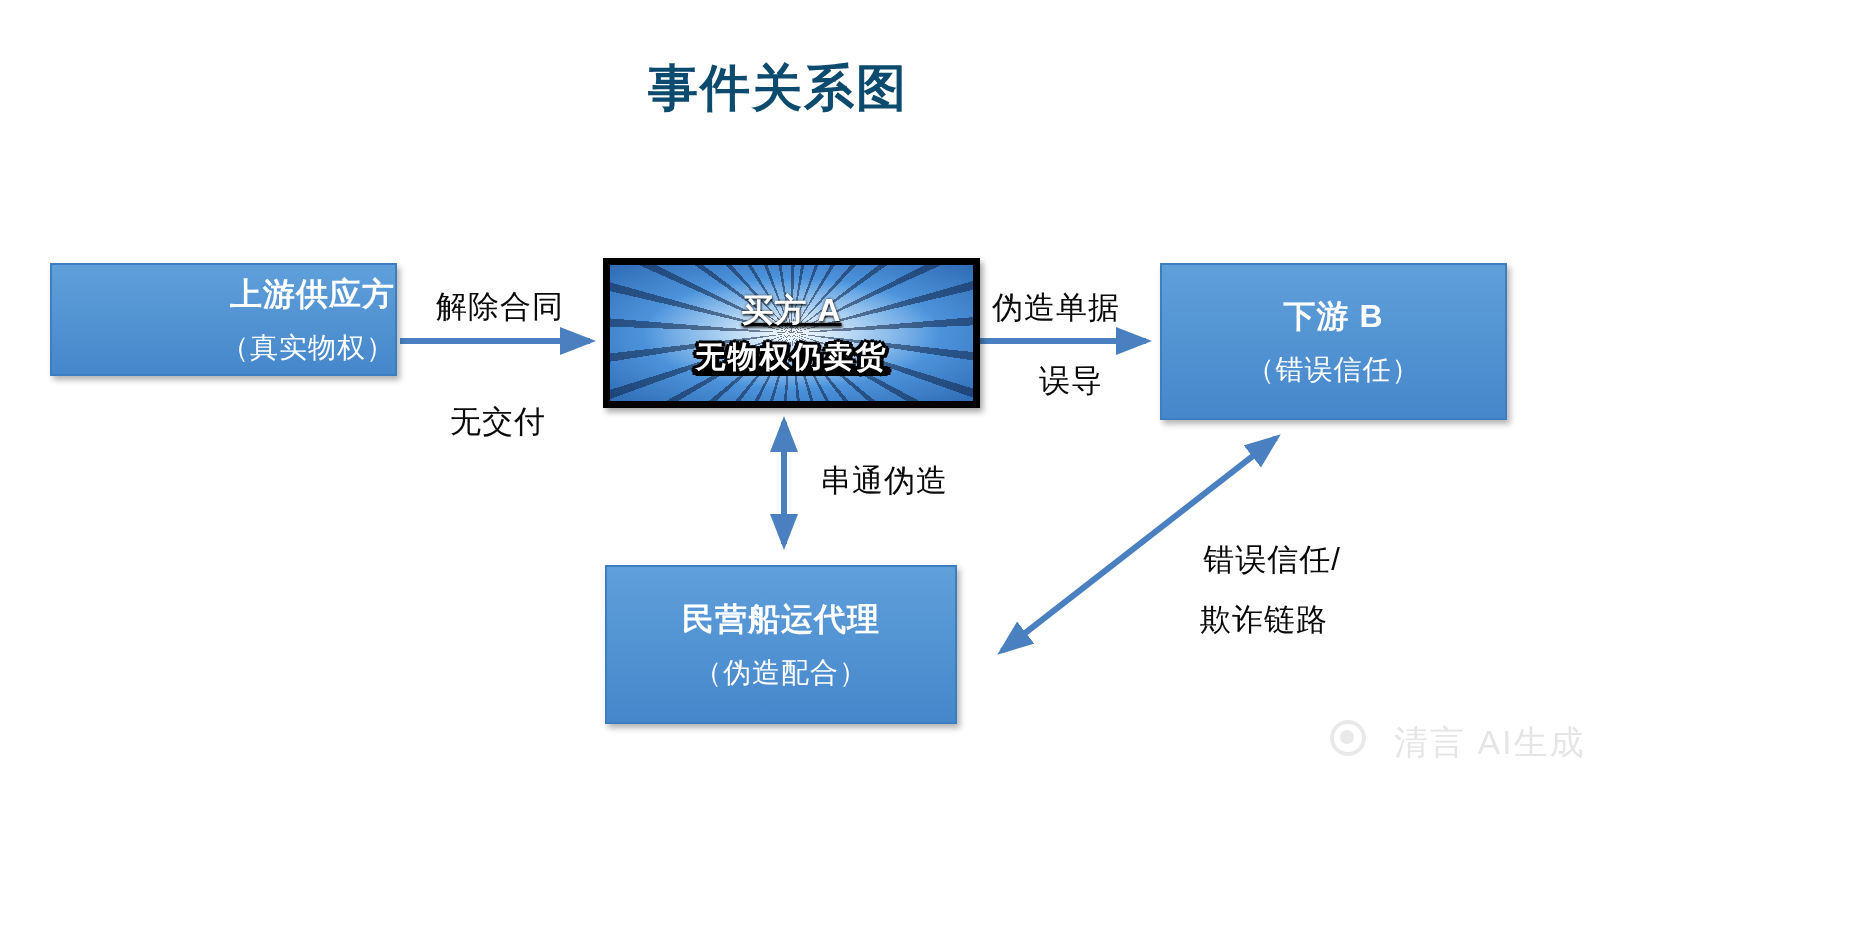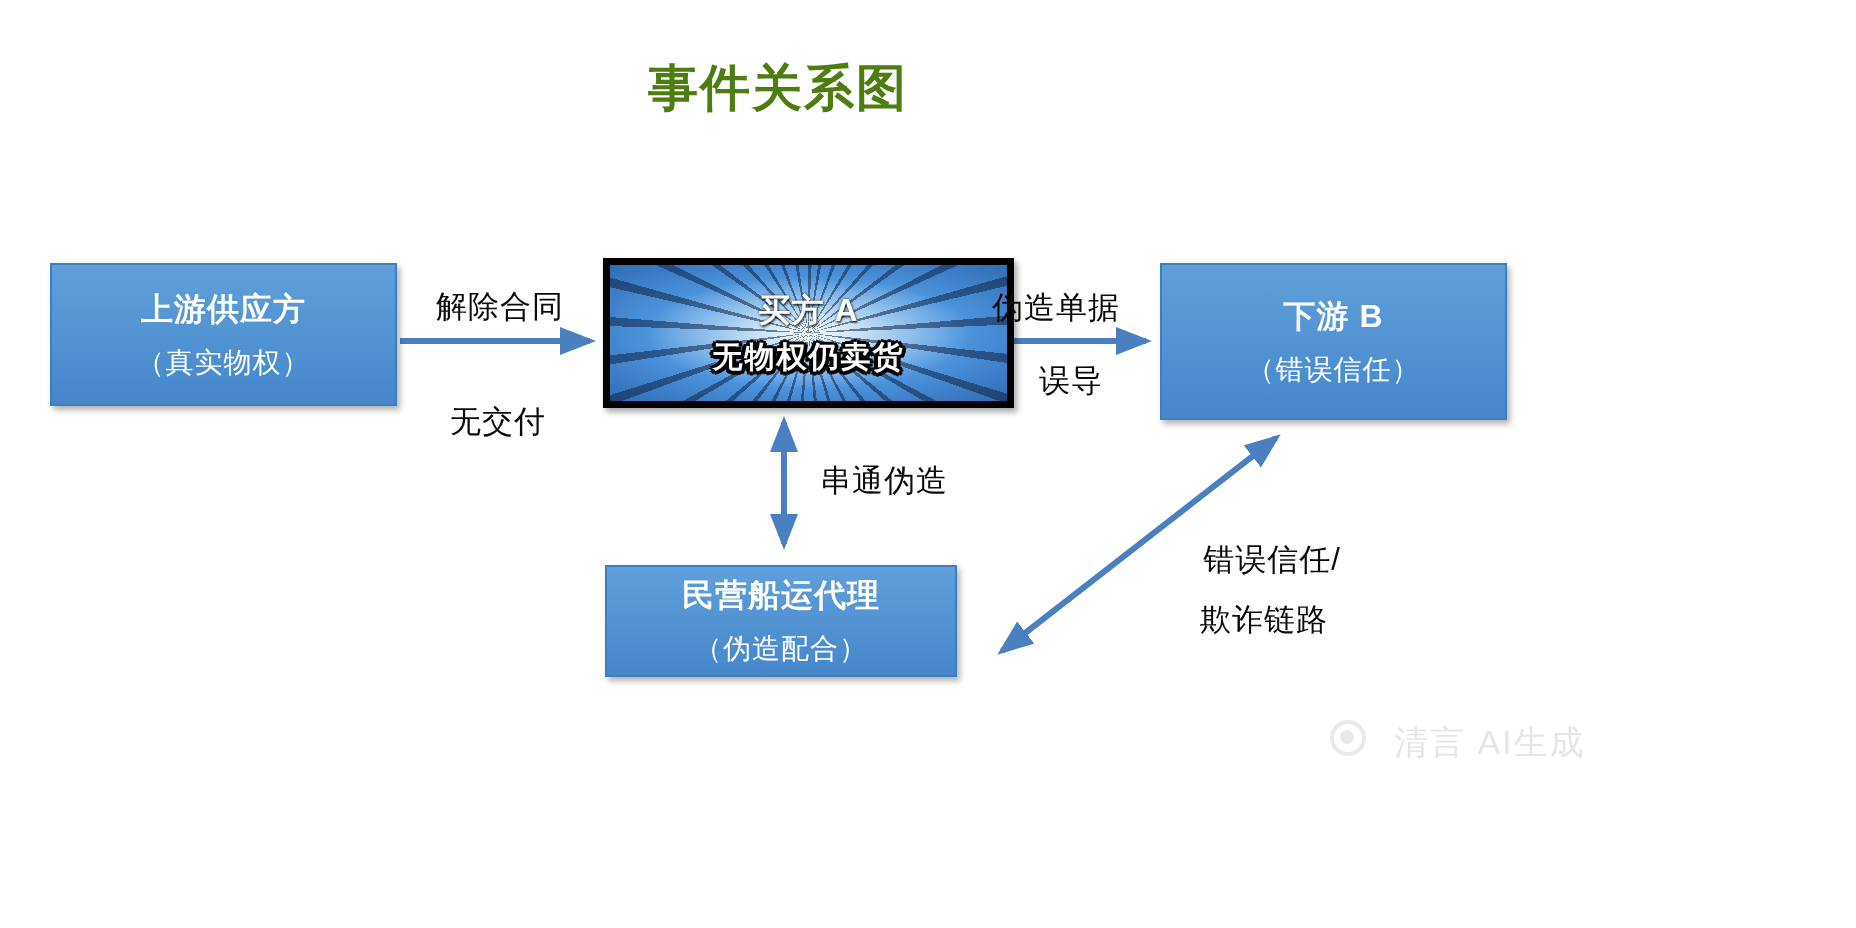--- a/index.html
+++ b/index.html
@@ -3,48 +3,48 @@
 <meta charset="utf-8">
 <style>
   * { margin:0; padding:0; box-sizing:border-box; }
   html,body { width:1856px; height:928px; background:#ffffff; }
   body { font-family:"Liberation Sans","DejaVu Sans",sans-serif; position:relative; overflow:hidden; }
   .stage { position:absolute; inset:0; width:1856px; height:928px; }
 
   
   .diagram-title {
     position:absolute; top:55px; left:0; width:1556px;
-    text-align:center; font-size:50px; font-weight:bold; color:#4d7c0f;
+    text-align:center; font-size:50px; font-weight:bold; color:#0c4a6e;
     letter-spacing:2px;
   }
 
   
   .node {
     position:absolute;
     background:linear-gradient(180deg,#5f9fda 0%,#4687cb 100%);
     border:2px solid #3c7ec0;
     box-shadow:3px 4px 6px rgba(0,0,0,0.30);
     color:#ffffff;
     display:flex; flex-direction:column; align-items:center; justify-content:center;
     gap:12px;
   }
   .node-title { font-size:32px; font-weight:bold; letter-spacing:1px; }
   .node-sub   { font-size:28px; font-weight:normal; letter-spacing:1px; }
 
-  .node-supplier   { left:50px;   top:263px; width:347px; height:143px; }
+  .node-supplier   { left:50px;   top:263px; width:347px; height:113px;align-items:flex-end; }
   .node-downstream { left:1160px; top:263px; width:347px; height:157px; }
-  .node-agent      { left:605px;  top:565px; width:352px; height:112px; }
+  .node-agent      { left:605px;  top:565px; width:352px; height:159px; }
 
   
   .node-buyer {
-    position:absolute; left:603px; top:258px; width:411px; height:150px;
+    position:absolute; left:603px; top:258px; width:377px; height:150px;
     border:7px solid #000; background:#4387d2;
     box-shadow:3px 4px 6px rgba(0,0,0,0.35);
     display:flex; flex-direction:column; align-items:center; justify-content:center;
-    gap:4px; overflow:hidden;
+    gap:4px; overflow:hidden;text-decoration:underline;
   }
   .burst-bg {
     position:absolute; inset:0;
     background:
       repeating-conic-gradient(from 8deg at 50% 50%, rgba(15,35,70,0.55) 0deg 2.6deg, rgba(255,255,255,0) 2.6deg 11deg),
       radial-gradient(ellipse at 50% 50%, rgba(255,255,255,0.92) 0%, rgba(255,255,255,0.35) 32%, rgba(255,255,255,0) 58%),
       radial-gradient(ellipse at 50% 50%, #8cc6f2 0%, #4e95dd 55%, #2f6cb5 100%);
   }
   .buyer-title {
     position:relative; z-index:2; font-size:32px; font-weight:bold; color:#fff;

